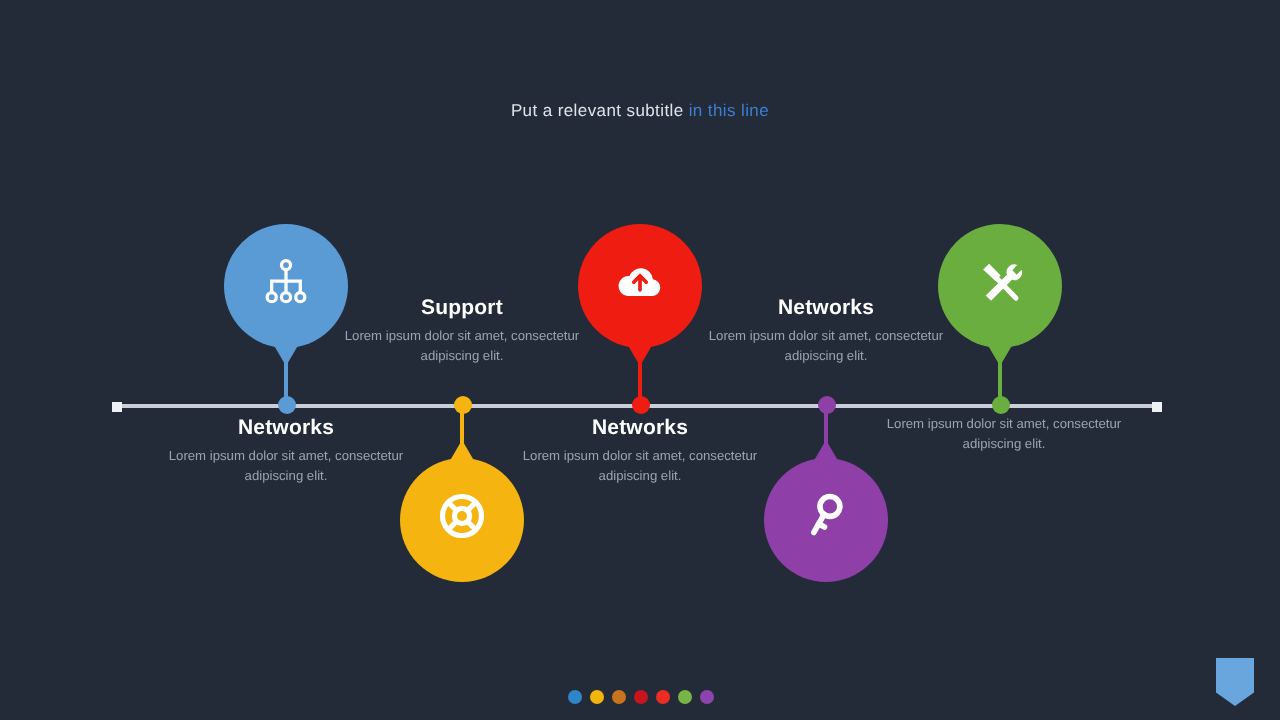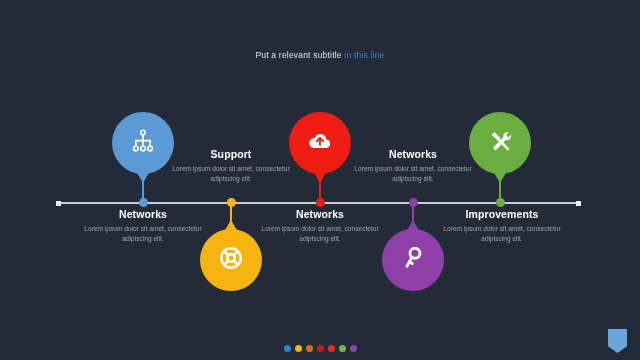--- a/index.html
+++ b/index.html
@@ -189,21 +189,20 @@
       <span class="tail"></span>
       <span>
         <svg viewBox="0 0 24 24" aria-hidden="true">
           <path d="M4.2 6.2 L7.0 3.6 L12.3 9.0 L9.9 11.5 Z" fill="#fff"></path>
           <path d="M10.6 10.4 L19.3 19.4" stroke="#fff" stroke-width="2.4" stroke-linecap="round"></path>
           <path d="M19.9 4.1a3.6 3.6 0 0 0-4.7 4.5L5.4 18.2l2.5 2.5 9.6-9.7a3.6 3.6 0 0 0 4.5-4.7l-2.3 2.3-2.0-2.0z" fill="#fff"></path>
         </svg>
       </span>
     </div>
     <div class="label" style="left:436px; top:208px;">
-      <div class="title">Improvements</div>
       <div class="desc">Lorem ipsum dolor sit amet, consectetur adipiscing elit.</div>
     </div>
   </div>
 
   <div class="palette">
     <span class="swatch" style="background:#2e86c8"></span>
     <span class="swatch" style="background:#f2b50c"></span>
     <span class="swatch" style="background:#c8731e"></span>
     <span class="swatch" style="background:#c4161c"></span>
     <span class="swatch" style="background:#ed2d24"></span>

